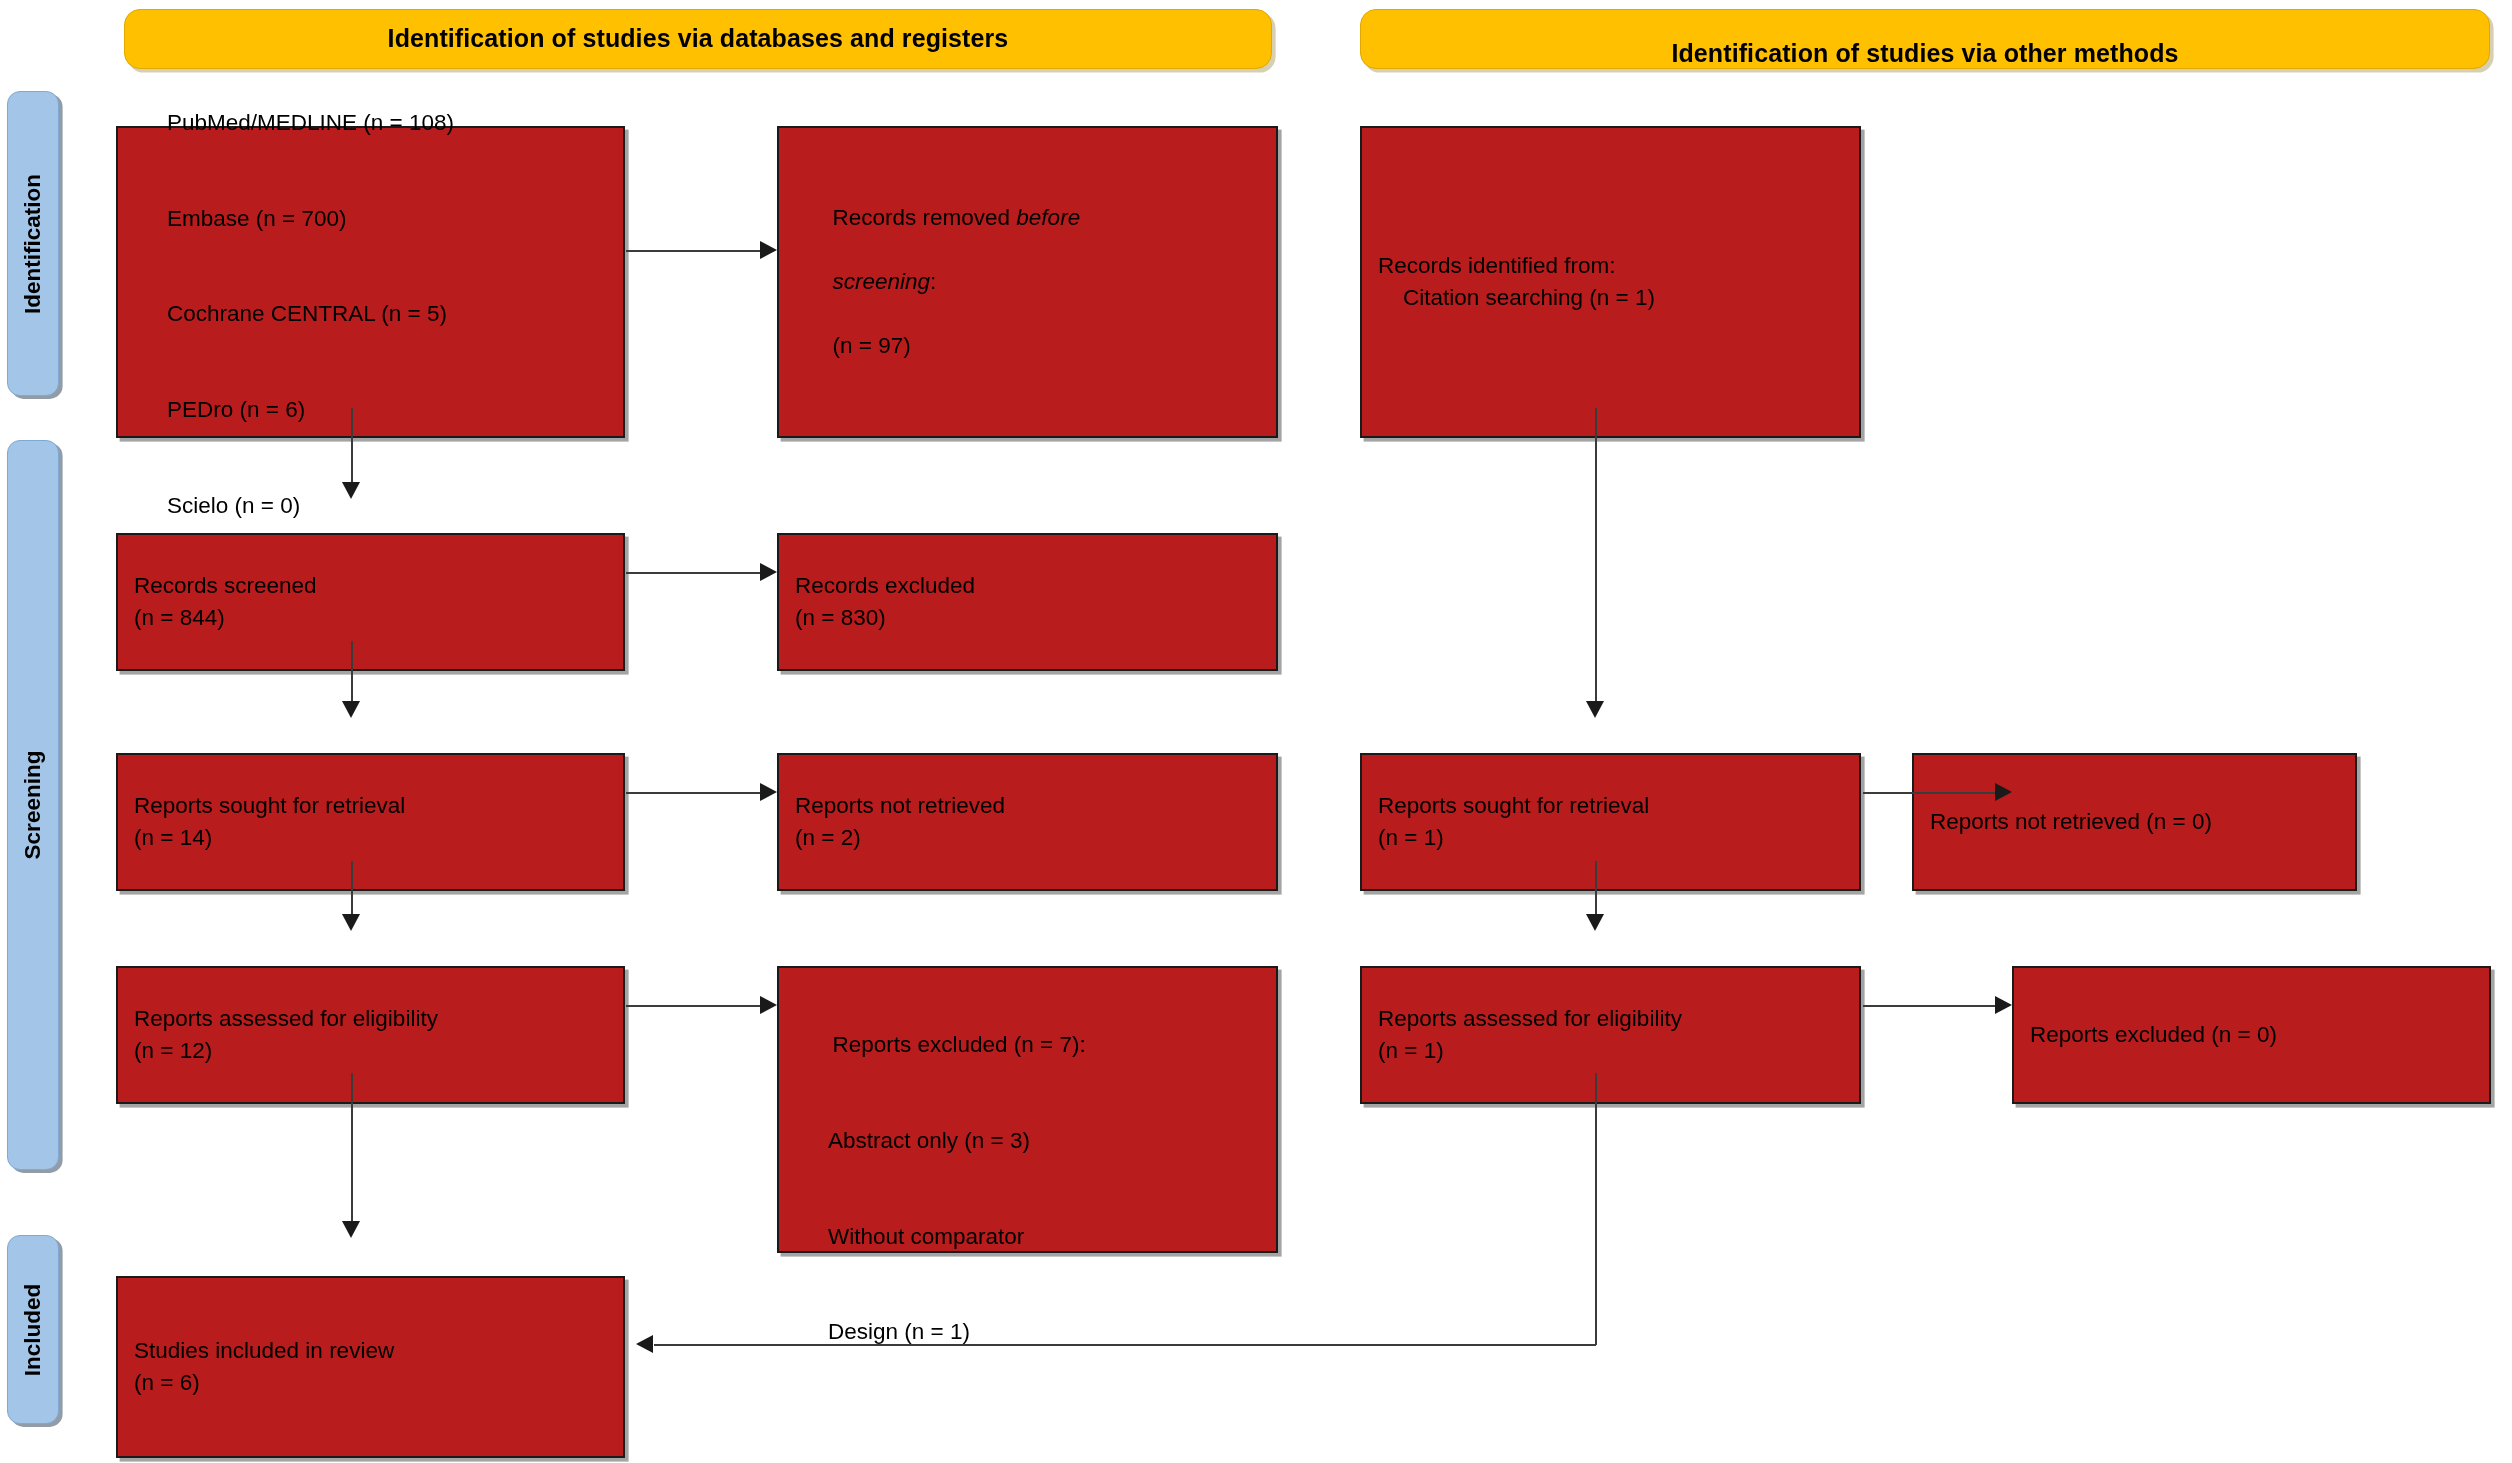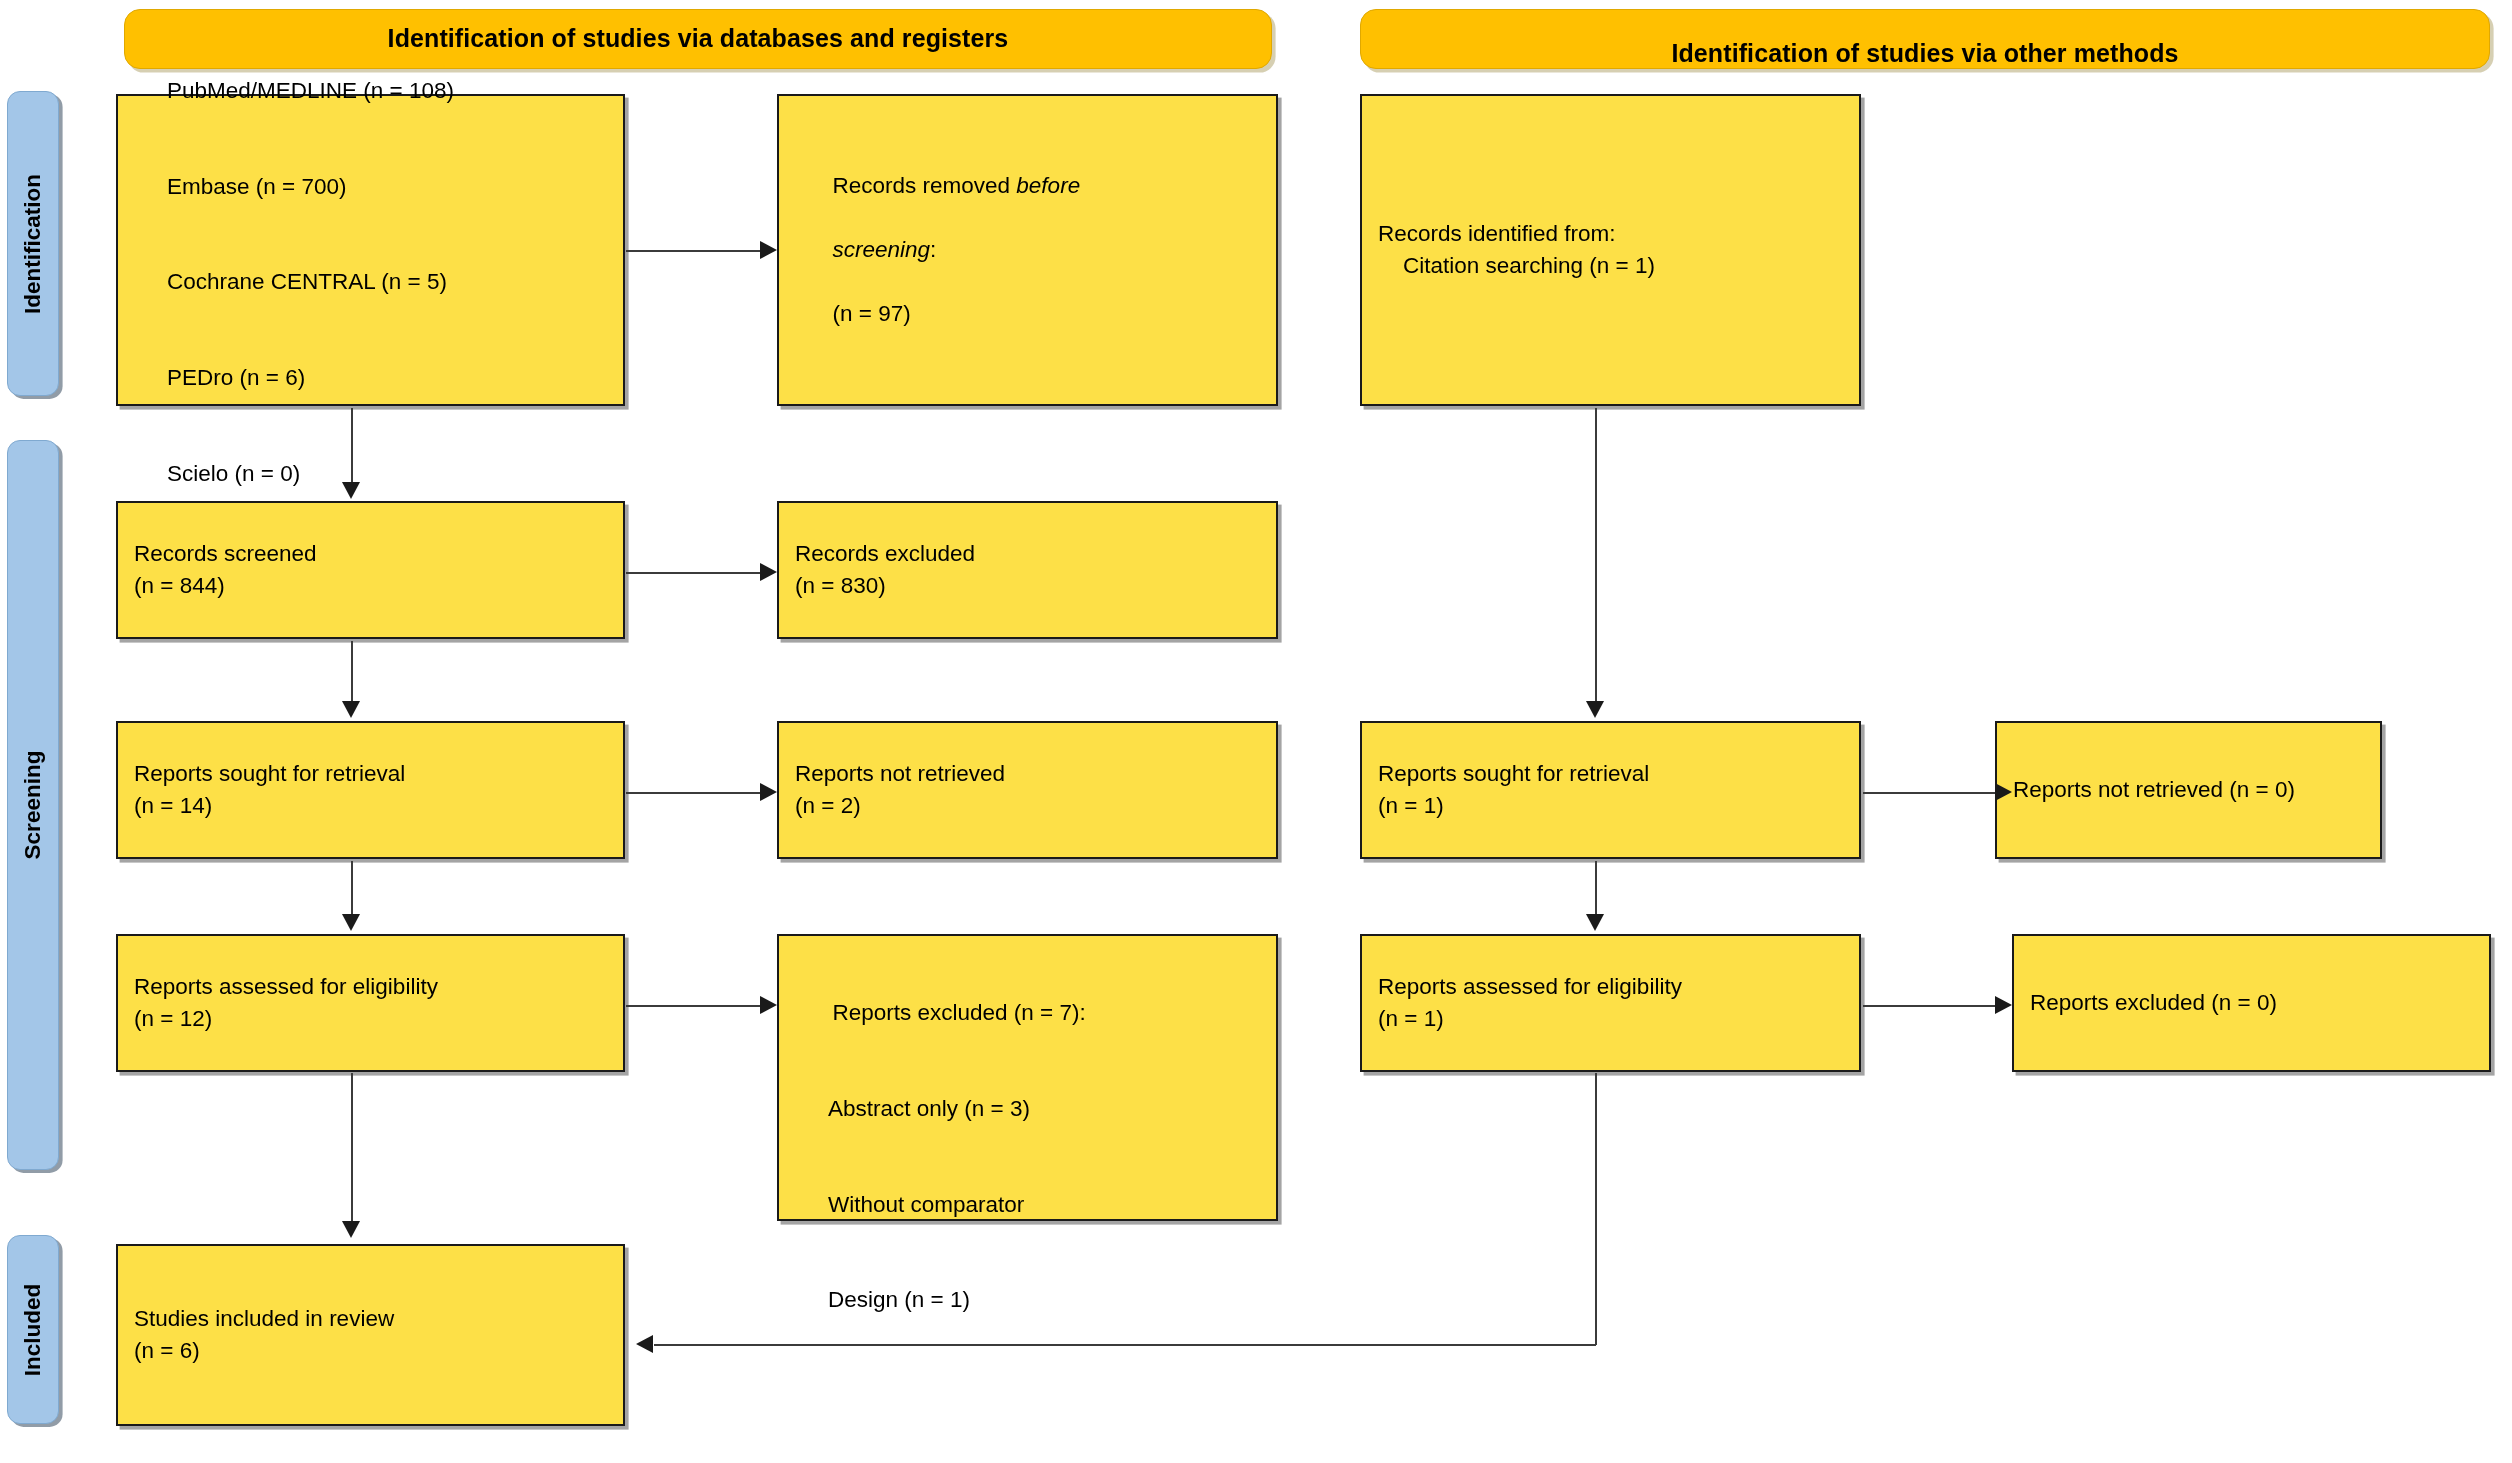--- a/index.html
+++ b/index.html
@@ -52,25 +52,26 @@
     transform: translate(-50%, -50%) rotate(-90deg);
     white-space: nowrap;
     font-weight: bold;
     font-size: 22.5px;
     color: #000000;
   }
 
   
   .flow-box {
     position: absolute;
-    background: #fde047;
+    background: #b91c1c;
     border: 2.2px solid #1a1a1a;
     box-sizing: border-box;
     box-shadow: 3.6px 3.6px 0 rgba(90, 90, 90, 0.55);
     padding: 0;
+    margin-top: 32px;
   }
   .flow-box .box-text {
     position: absolute;
     left: 16px;
     right: 10.2px;
     top: 50%;
     transform: translateY(-50%);
     font-size: 22.5px;
     line-height: 1.42;
     color: #000000;
@@ -198,21 +199,21 @@
   <div class="flow-box" style="left:1360px; top:94px; width:501px; height:312px;padding-left:24px;">
     <div class="box-text">Records identified from:
     Citation searching (n = 1)</div>
   </div>
 
   <div class="flow-box" style="left:1360px; top:721px; width:501px; height:138px;">
     <div class="box-text">Reports sought for retrieval
 (n = 1)</div>
   </div>
 
-  <div class="flow-box" style="left:1995px; top:721px; width:387px; height:138px;">
+  <div class="flow-box" style="left:1912px; top:721px; width:445px; height:138px;">
     <div class="box-text">Reports not retrieved (n = 0)</div>
   </div>
 
   <div class="flow-box" style="left:1360px; top:934px; width:501px; height:138px;">
     <div class="box-text">Reports assessed for eligibility
 (n = 1)</div>
   </div>
 
   <div class="flow-box" style="left:2012px; top:934px; width:479px; height:138px;">
     <div class="box-text">Reports excluded (n = 0)</div>

